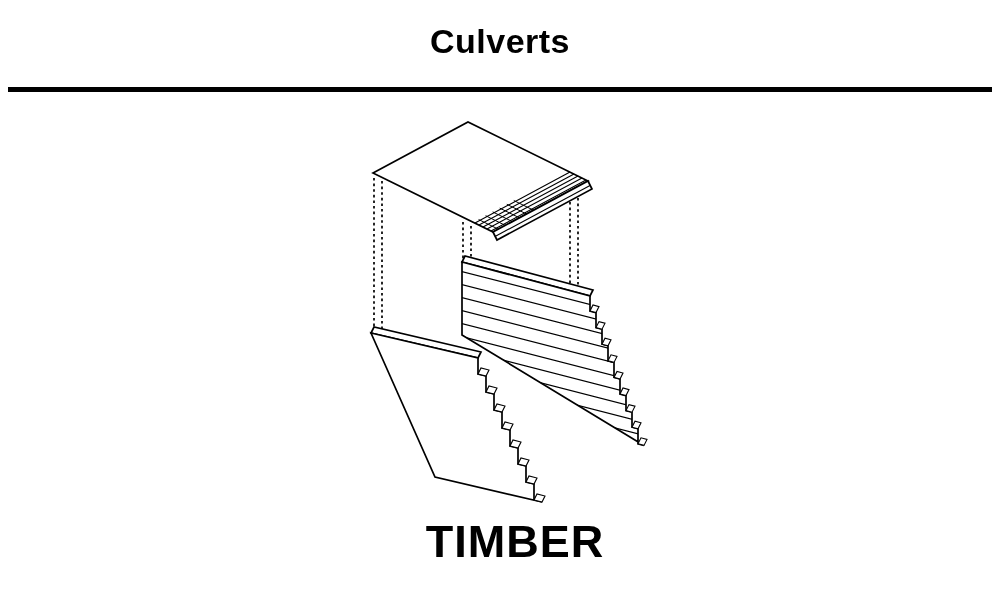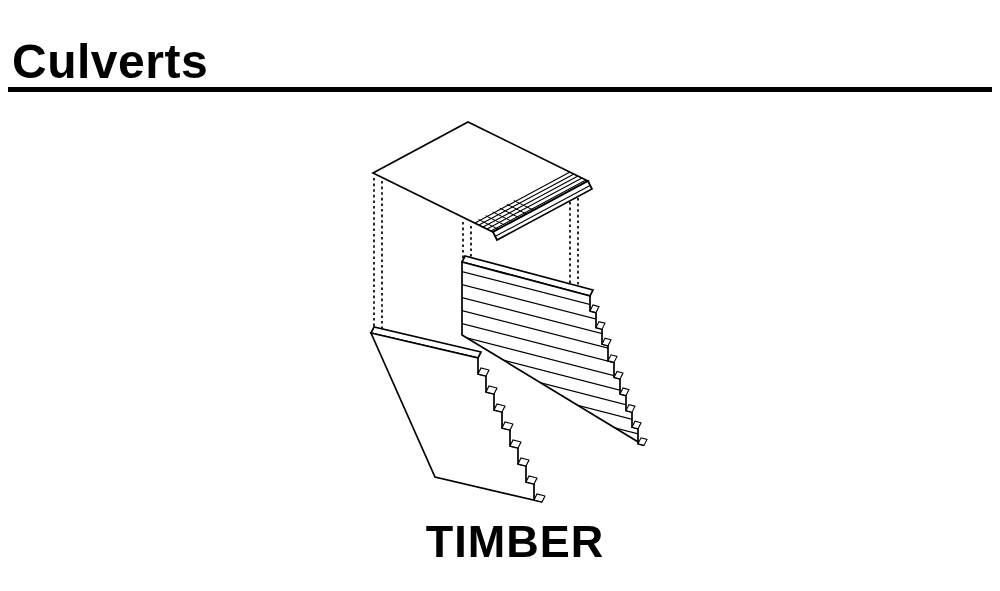--- a/index.html
+++ b/index.html
@@ -1,22 +1,22 @@
 <!DOCTYPE html>
 <html><head>
 <meta charset="utf-8">
 <style>
   html,body{margin:0;padding:0;background:#fff;}
   .page{
     position:relative;width:1000px;height:591px;background:#ffffff;
     font-family:"Liberation Sans",sans-serif;overflow:hidden;color:#000;
   }
   .title{
-    position:absolute;top:22px;left:0;right:0;margin:12px;
-    font-size:48px;font-weight:700;letter-spacing:0.5px;
+    position:absolute;top:22px;left:0;right:0;margin:0;
+    text-align:center;font-size:34px;font-weight:700;letter-spacing:0.5px;
   }
   .rule{
     position:absolute;top:87px;left:8px;width:984px;height:5px;background:#000;
   }
   .diagram-svg{position:absolute;left:0;top:0;}
   .caption{
     position:absolute;top:516px;left:0;right:0;text-align:center;
     font-size:45px;font-weight:700;letter-spacing:1px;transform:translateX(15px);
   }
   .outline{fill:#ffffff;stroke:#000;stroke-width:1.7;stroke-linejoin:miter;}

